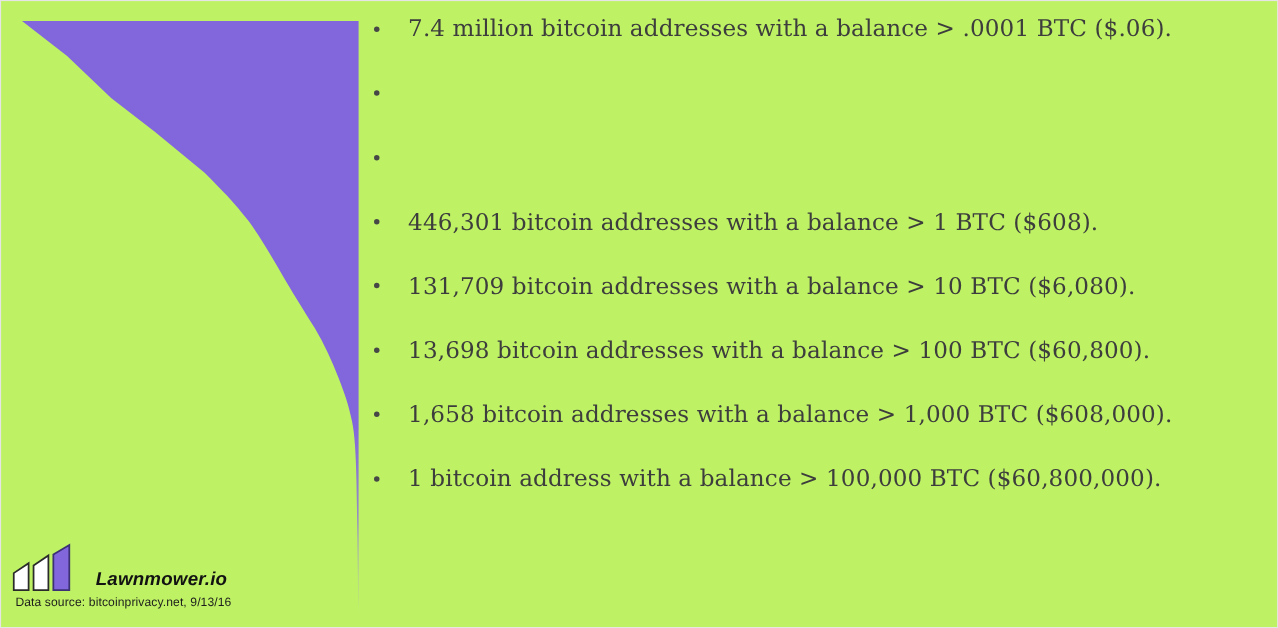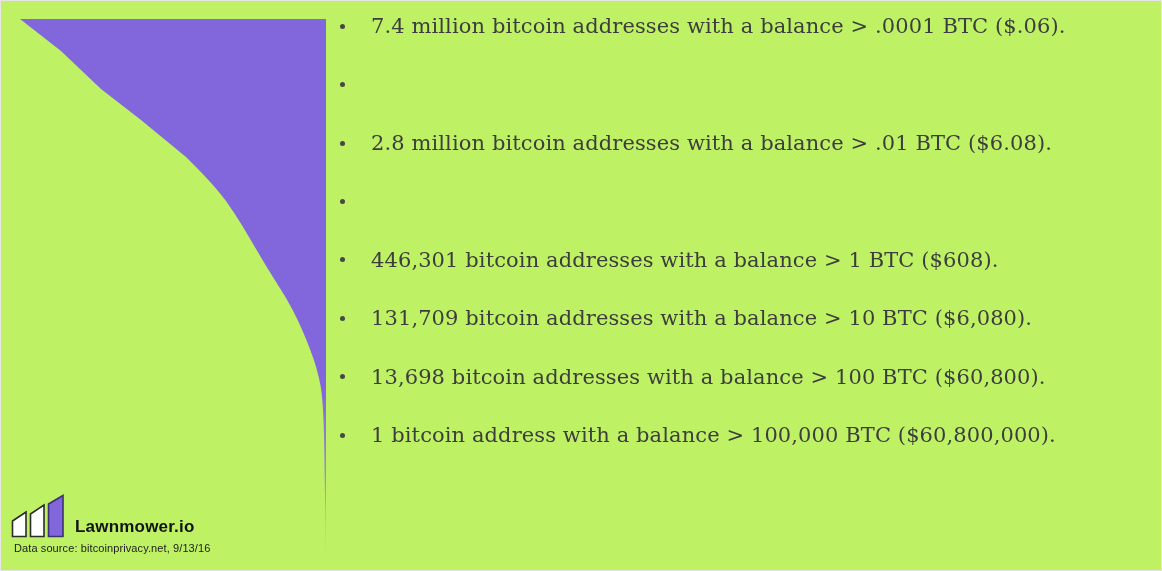--- a/index.html
+++ b/index.html
@@ -51,23 +51,24 @@
     font-family: "Liberation Sans", sans-serif;
   }
   .brand-row {
     display: flex;
     align-items: flex-end;
   }
   .brand-name {
     font-size: 17px;
     font-weight: bold;
     color: #121212;
-    margin-left: 8px;
+    margin-left: 20px;
     margin-bottom: 1px;
     letter-spacing: 0.2px;
+    font-style: italic;
   }
   .source-line {
     margin-top: 4px;
     margin-left: 3px;
     font-size: 11px;
     color: #1c1c1c;
     letter-spacing: 0.1px;
     white-space: nowrap;
     text-align: right;
   }
@@ -110,36 +111,36 @@
   <ul class="bullet-list">
     <li class="bullet-item">
       <span class="bullet-dot"></span>
       <span class="bullet-text">7.4 million bitcoin addresses with a balance &gt; .0001 BTC ($.06).</span>
     </li>
     <li class="bullet-item">
       <span class="bullet-dot"></span>
     </li>
     <li class="bullet-item">
       <span class="bullet-dot"></span>
-      <span class="bullet-text">2.8 million bitcoin addresses with a balance &gt; .01 BTC ($6.08).</span>
-    </li>
-    <li class="bullet-item">
-      <span class="bullet-dot"></span>
     </li>
     <li class="bullet-item">
       <span class="bullet-dot"></span>
       <span class="bullet-text">446,301 bitcoin addresses with a balance &gt; 1 BTC ($608).</span>
     </li>
     <li class="bullet-item">
       <span class="bullet-dot"></span>
       <span class="bullet-text">131,709 bitcoin addresses with a balance &gt; 10 BTC ($6,080).</span>
     </li>
     <li class="bullet-item">
       <span class="bullet-dot"></span>
       <span class="bullet-text">13,698 bitcoin addresses with a balance &gt; 100 BTC ($60,800).</span>
+    </li>
+    <li class="bullet-item">
+      <span class="bullet-dot"></span>
+      <span class="bullet-text">1,658 bitcoin addresses with a balance &gt; 1,000 BTC ($608,000).</span>
     </li>
     <li class="bullet-item">
       <span class="bullet-dot"></span>
       <span class="bullet-text">1 bitcoin address with a balance &gt; 100,000 BTC ($60,800,000).</span>
     </li>
   </ul>
 
   <div class="footer">
     <div class="brand-row">
       <svg width="56" height="47" viewBox="0 0 56 47" aria-hidden="true">

